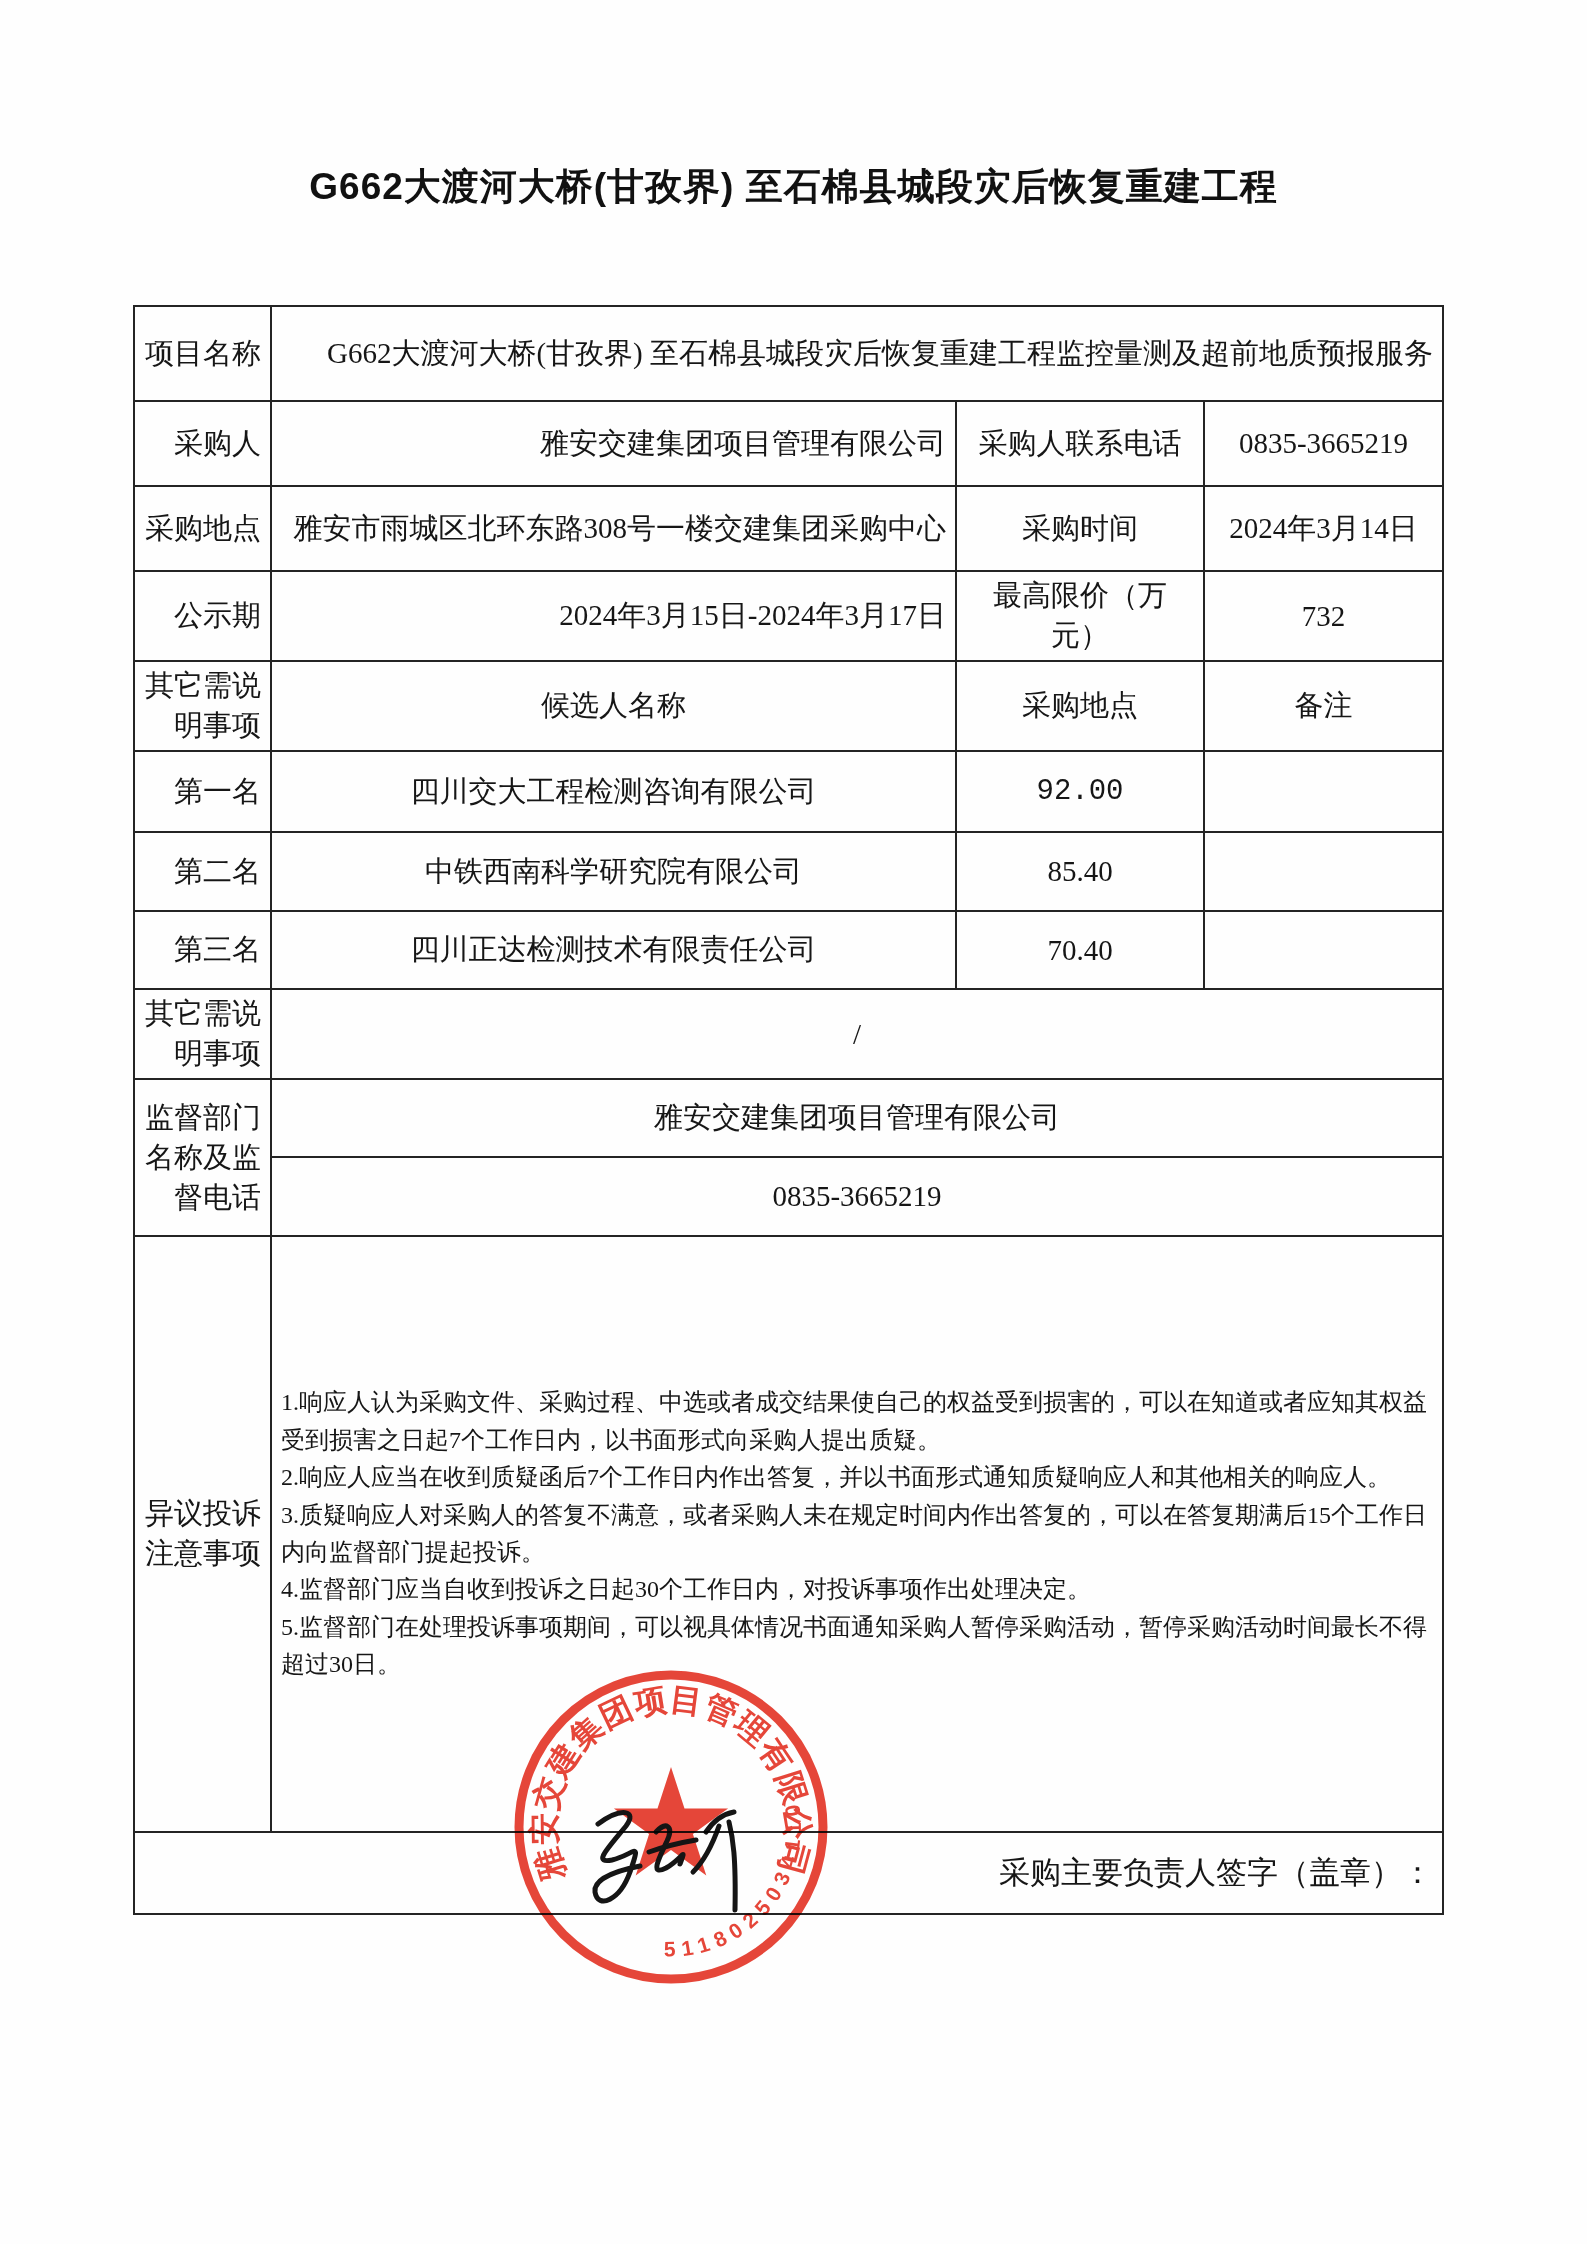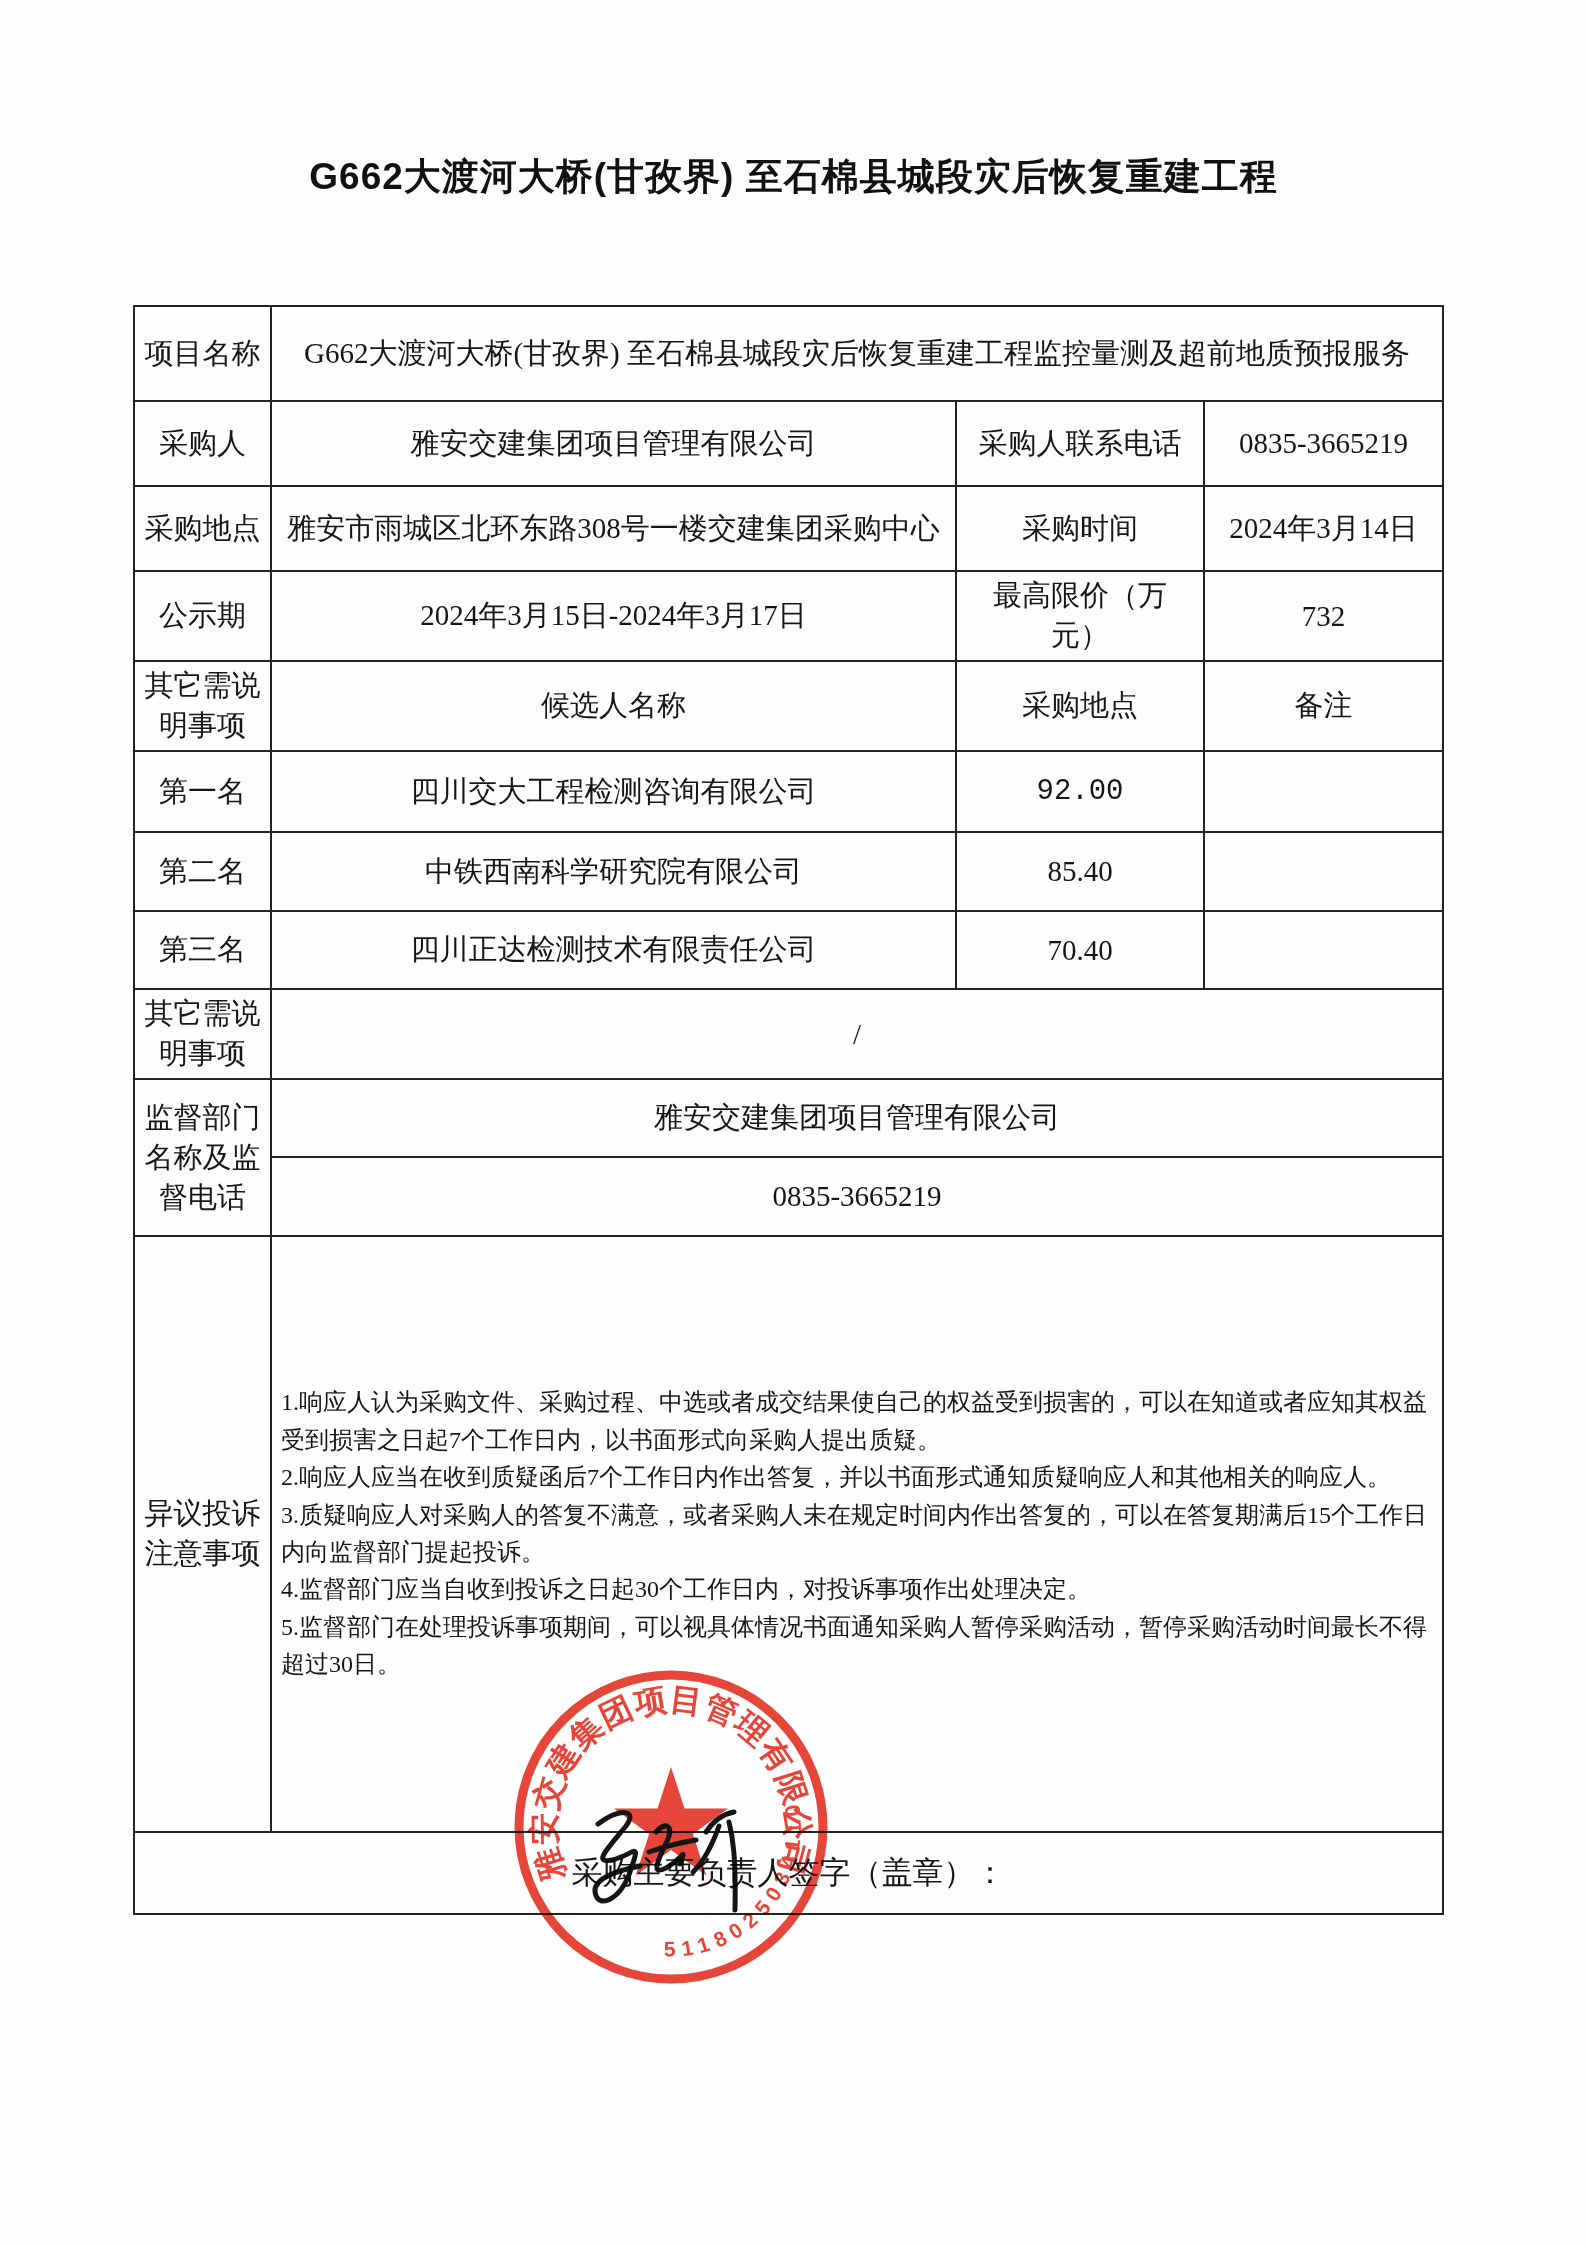--- a/index.html
+++ b/index.html
@@ -6,21 +6,21 @@
   body {
     width:1587px; height:2244px;
     background:#ffffff;
     position:relative;
     font-family:"Liberation Serif", serif;
     color:#1b1b1b;
   }
   .page { position:absolute; inset:0; background:#fefefe; overflow:hidden; }
 
   .title {
-    position:absolute; top:151px; left:0; width:100%;
+    position:absolute; top:161px; left:0; width:100%;
     text-align:center;
     font-family:"Liberation Sans", sans-serif;
     font-weight:bold;
     font-size:37px;
     line-height:1.38;
     letter-spacing:1px;
     color:#111;
   }
 
   table.main {
@@ -36,21 +36,21 @@
   table.main col.c3 { width:248px; }
   table.main col.c4 { width:239px; }
   table.main th, table.main td {
     border:2.5px solid #242424;
     font-weight:normal;
     padding:4px 9px;
     overflow:hidden;
     vertical-align:middle;
     word-break:break-all;
   }
-  .l { text-align:center; }
+  .l { text-align:right; }
   .c { text-align:center; }
   .notice { padding:10px 14px; }
   .notice p { margin:0; font-size:24px; line-height:1.56; text-align:left; }
   .sig-cell { font-size:31px; }
 
   .stamp {
     position:absolute; left:486px; top:1642px;
     width:370px; height:370px;
     mix-blend-mode:multiply;
     pointer-events:none;

